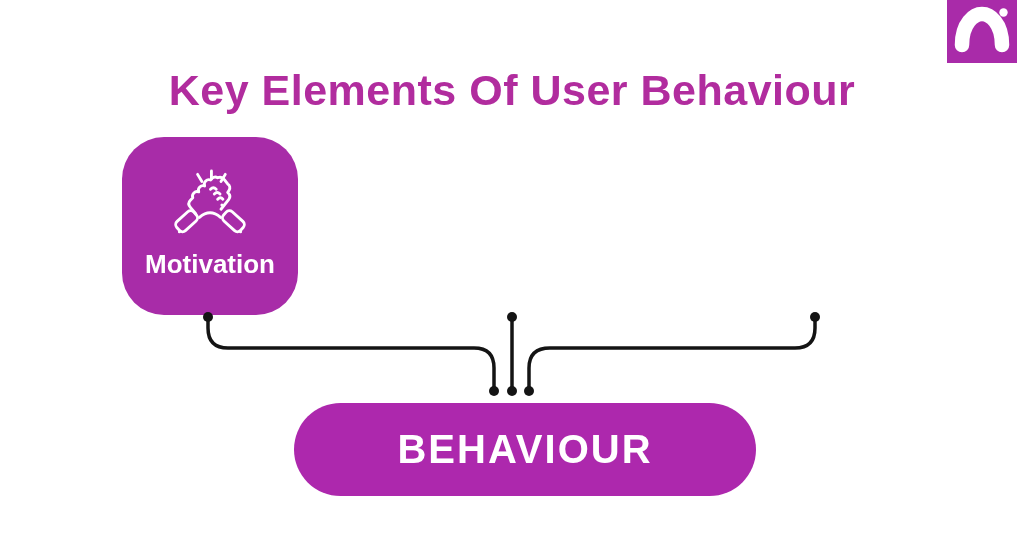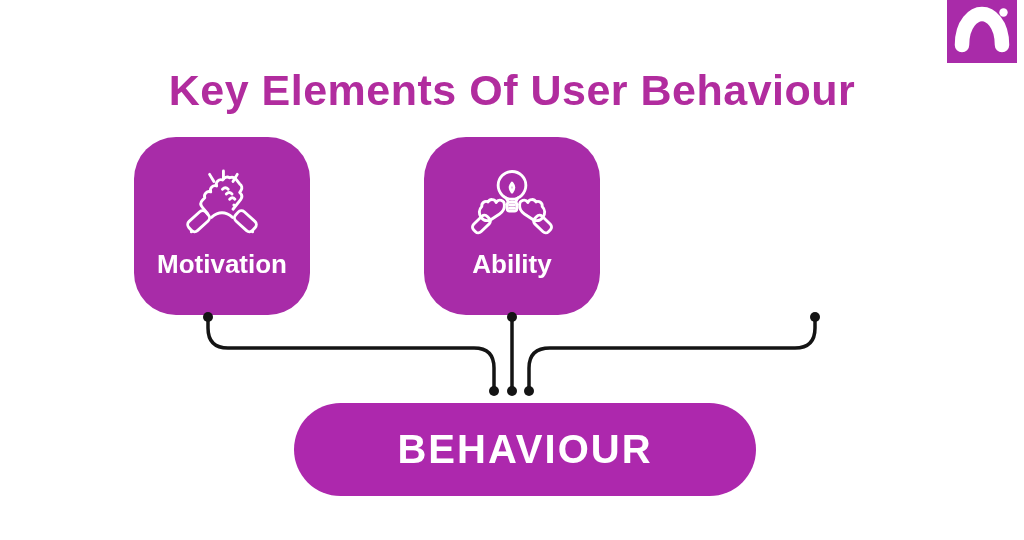--- a/index.html
+++ b/index.html
@@ -30,21 +30,21 @@
     position: absolute;
     top: 137px;
     width: 176px;
     height: 178px;
     border-radius: 42px;
     background: #a82ca8;
     display: flex;
     flex-direction: column;
     align-items: center;
   }
-  .card-0 { left: 122px; margin-left: 12px; }
+  .card-0 { left: 122px; }
   .card-1 { left: 424px; }
   .card-2 { left: 727px; }
 
   .card-icon {
     margin-top: 24px;
     width: 86px;
     height: 86px;
     flex: 0 0 auto;
   }
 
@@ -121,40 +121,20 @@
         <path d="M49.5 34.5 q3 -3 6 0"></path>
         <path d="M53 40 q3 -3 5.5 0"></path>
         <circle cx="57.5" cy="46" r="1.6" fill="#ffffff" stroke="none"></circle>
         <circle cx="13" cy="74" r="1.6" fill="#ffffff" stroke="none"></circle>
         <circle cx="77" cy="74" r="1.6" fill="#ffffff" stroke="none"></circle>
       </g>
     </svg>
     <div class="card-label">Motivation</div>
   </div>
 
-  <div class="card card-1">
-    <svg class="card-icon" viewBox="0 0 90 90">
-      <g fill="none" stroke="#ffffff" stroke-width="3" stroke-linecap="round" stroke-linejoin="round">
-        <circle cx="45" cy="25.5" r="14.5"></circle>
-        <path d="M45 32.5 q-3.8 -4.6 0 -9.4 q3.8 4.8 0 9.4"></path>
-        <line x1="38.8" y1="38.6" x2="41.2" y2="43"></line>
-        <line x1="51.2" y1="38.6" x2="48.8" y2="43"></line>
-        <rect x="40" y="43" width="10" height="9.5" rx="2.5"></rect>
-        <line x1="42.5" y1="46" x2="47.5" y2="46"></line>
-        <line x1="42.5" y1="49.5" x2="47.5" y2="49.5"></line>
-        <path d="M37 46 a4.6 4.6 0 0 0 -8.6 -2.6 a4.6 4.6 0 0 0 -8.4 -0.6 a4.6 4.6 0 0 0 -6.6 4.8 a8.5 8.5 0 0 0 -0.6 11.6 q3.4 4.6 9.6 2.6 l9.6 -6.4 q5.6 -3.8 5 -9.4 z"></path>
-        <rect x="3" y="60.5" width="20" height="11" rx="4" transform="rotate(-44 13 66)"></rect>
-        <g transform="matrix(-1,0,0,1,90,0)">
-          <path d="M37 46 a4.6 4.6 0 0 0 -8.6 -2.6 a4.6 4.6 0 0 0 -8.4 -0.6 a4.6 4.6 0 0 0 -6.6 4.8 a8.5 8.5 0 0 0 -0.6 11.6 q3.4 4.6 9.6 2.6 l9.6 -6.4 q5.6 -3.8 5 -9.4 z"></path>
-          <rect x="3" y="60.5" width="20" height="11" rx="4" transform="rotate(-44 13 66)"></rect>
-        </g>
-      </g>
-    </svg>
-    <div class="card-label">Ability</div>
-  </div>
 
 
   <svg class="connectors" viewBox="0 0 1024 540">
     <g fill="none" stroke="#141414" stroke-width="3.5">
       <path d="M208 316 V328 Q208 348 228 348 H474 Q494 348 494 368 V391"></path>
       <path d="M512 316 V391"></path>
       <path d="M815 316 V328 Q815 348 795 348 H550 Q529 348 529 368 V391"></path>
     </g>
     <g fill="#141414" stroke="none">
       <circle cx="208" cy="317" r="5"></circle>

